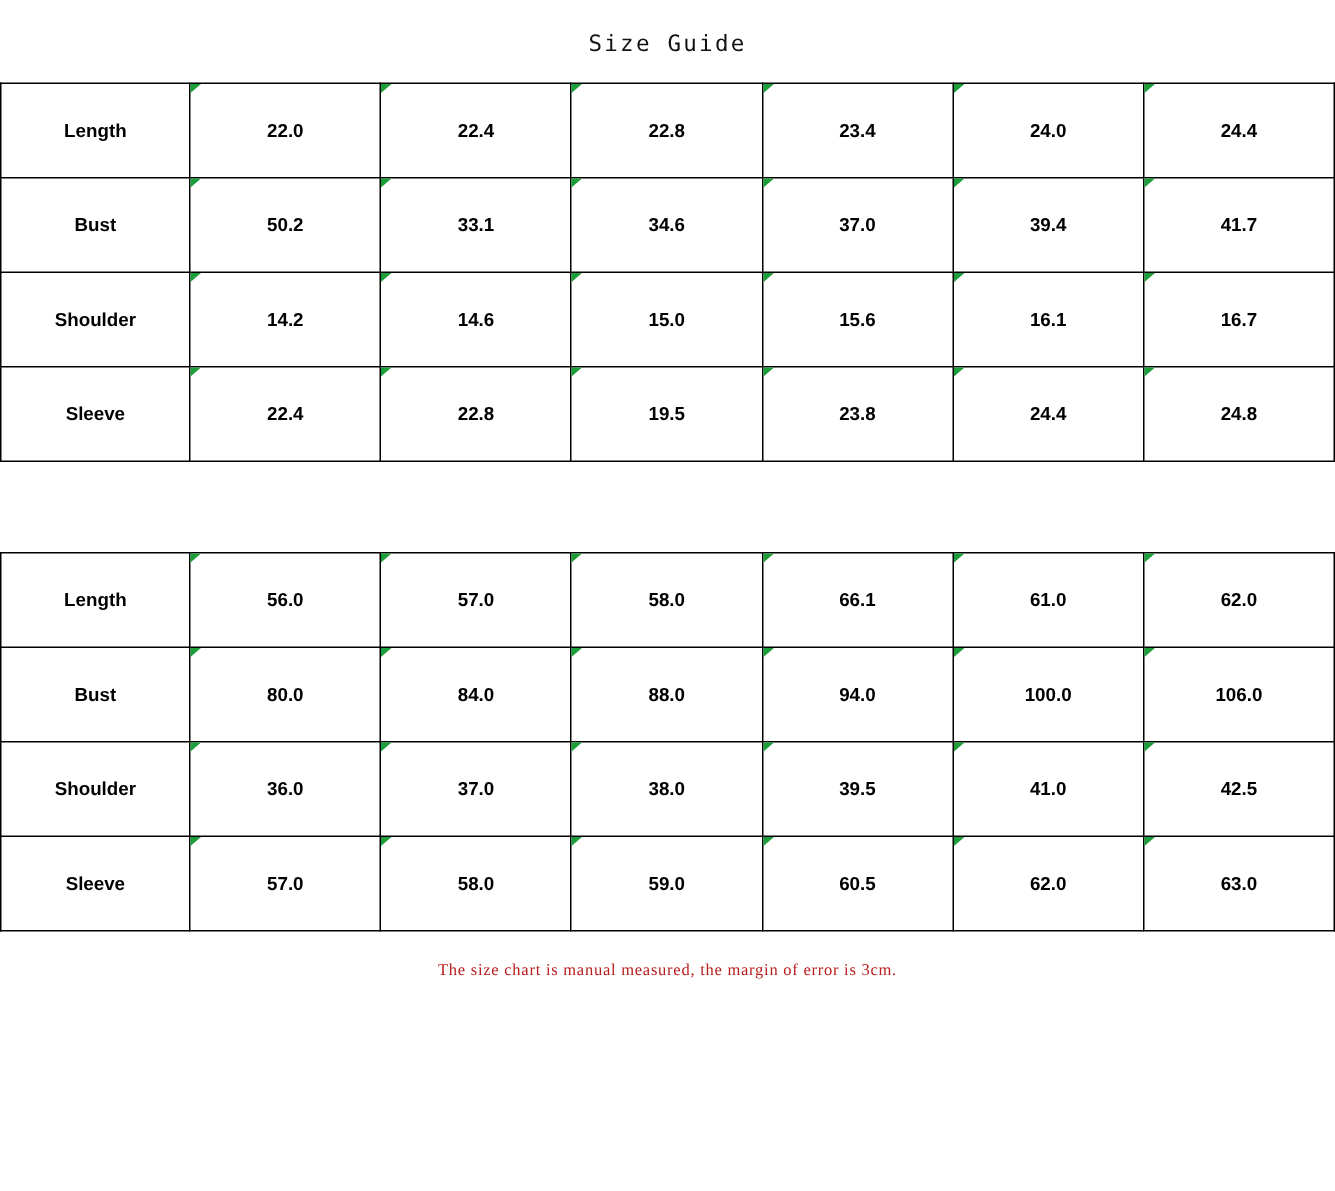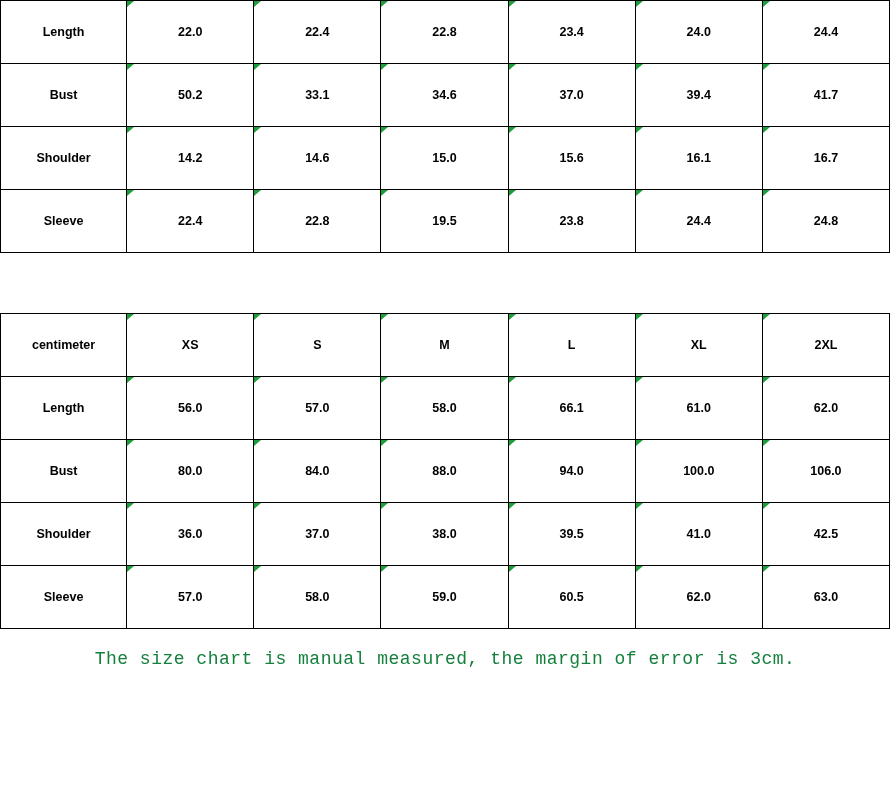--- a/index.html
+++ b/index.html
@@ -69,35 +69,36 @@
     border-left: 7px solid #1c9e3a;
     border-bottom: 6px solid transparent;
   }
   .gap {
     height: 60px;
     width: 890px;
     background: #ffffff;
   }
   .footnote {
     text-align: center;
-    font-family: Liberation Mono, monospace;
-    font-size: 18px;
+    font-family: Liberation Serif, serif;
+    font-size: 11px;
     letter-spacing: 0.5px;
     padding-top: 20px;
-    color: #15803d;
+    color: #b91c1c;
   }
   .tables-wrap {
     position: relative;
   }
 </style>
 </head>
 <body>
 
 <div class="page">
 
+  <div class="title">Size Guide</div>
 
   <div class="tables-wrap">
 
     <table class="size-table">
       <colgroup>
         <col class="c-label">
           <col class="c-data">
           <col class="c-data">
           <col class="c-data">
           <col class="c-data">
@@ -151,29 +152,20 @@
         <col class="c-label">
           <col class="c-data">
           <col class="c-data">
           <col class="c-data">
           <col class="c-data">
           <col class="c-data">
           <col class="c-data">
       </colgroup>
       <tbody>
         <tr>
-          <td class="head-label">centimeter</td>
-          <td class="head-label hl-green">XS</td>
-          <td class="head-label hl-green">S</td>
-          <td class="head-label hl-green">M</td>
-          <td class="head-label hl-green">L</td>
-          <td class="head-label hl-green">XL</td>
-          <td class="head-label hl-green">2XL</td>
-        </tr>
-        <tr>
           <td class="row-label">Length</td>
           <td class="value">56.0</td>
           <td class="value">57.0</td>
           <td class="value">58.0</td>
           <td class="value">66.1</td>
           <td class="value">61.0</td>
           <td class="value">62.0</td>
         </tr>
         <tr>
           <td class="row-label">Bust</td>

